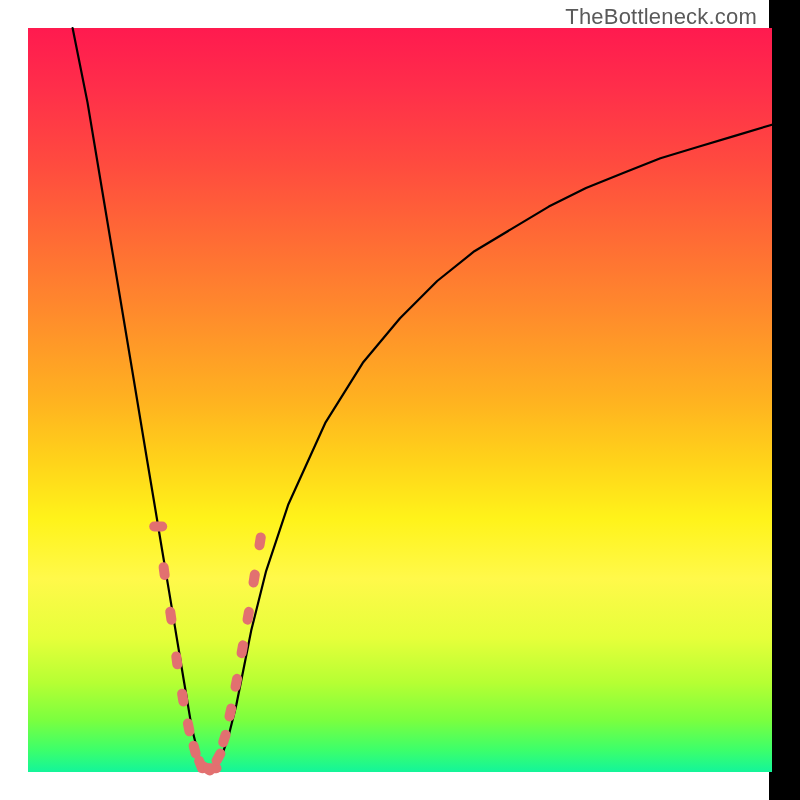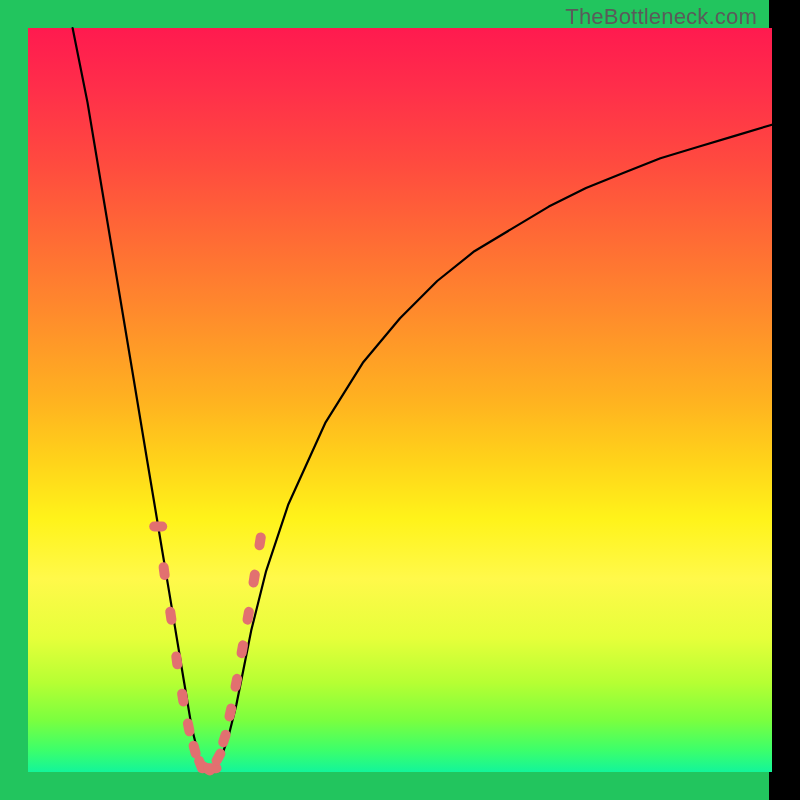--- a/index.html
+++ b/index.html
@@ -8,21 +8,21 @@
     width: 800px;
     height: 800px;
     background: #000;
     overflow: hidden;
     font-family: Arial, Helvetica, sans-serif;
   }
   .frame {
     position: relative;
     width: 769px;
     height: 800px;
-    background: #22c55e;
+    background: #ffffff;
   }
   .watermark {
     position: absolute;
     top: 4px;
     right: 12px;
     color: #5a5a5a;
     font-size: 22px;
     font-weight: 500;
     letter-spacing: 0.2px;
     user-select: none;

